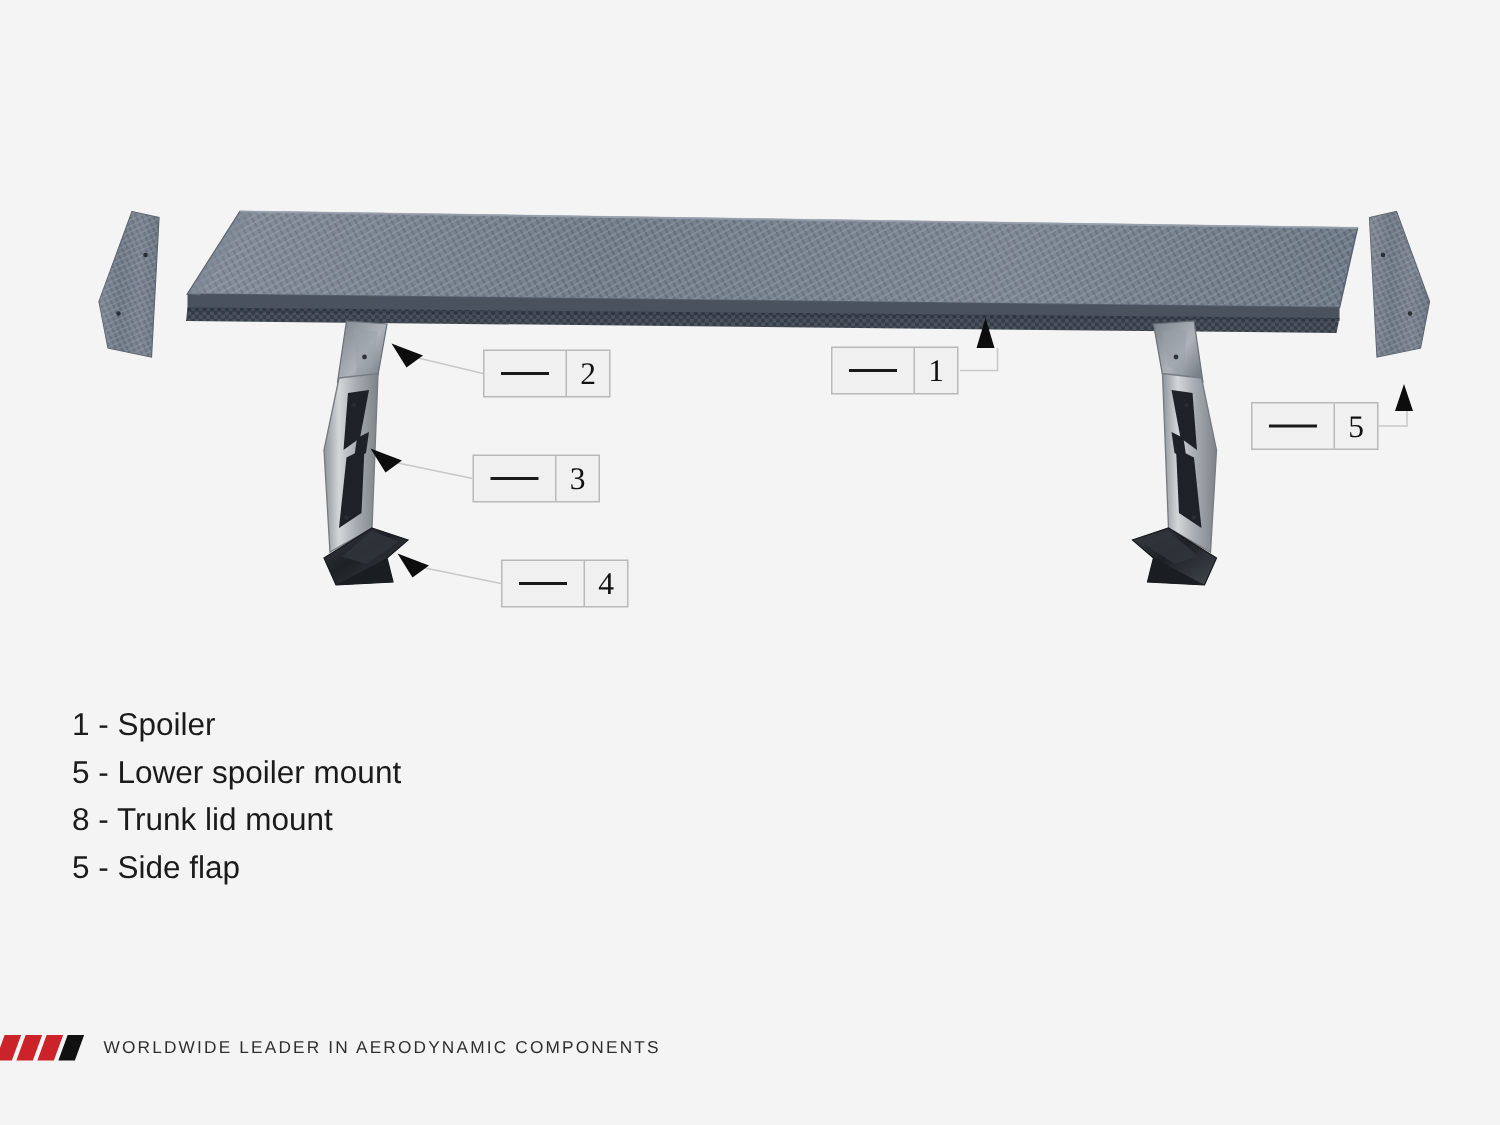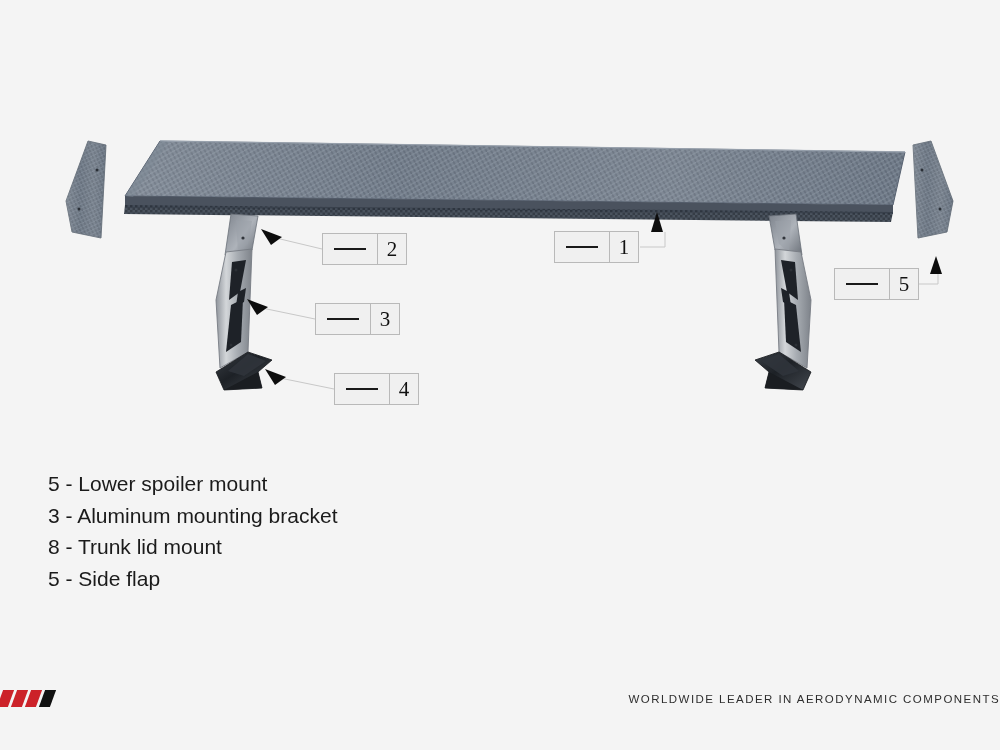--- a/index.html
+++ b/index.html
@@ -76,21 +76,21 @@
     font-weight: 400;
   }
   
   #footer {
     position: absolute;
     left: 0;
     top: 690px;
     width: 1000px;
     display: flex;
     align-items: center;
-    justify-content: space-between;
+    justify-content: flex-start;
     z-index: 50;
   }
   #footer .brand-mark {
     display: flex;
     align-items: center;
     margin-right: 13px;
   }
   #footer .brand-mark span {
     display: block;
     width: 11px;
@@ -286,22 +286,22 @@
   </div>
 
   <div class="callout" style="left:834px; top:268px;">
     <div class="dash-cell">
         <i></i>
       </div>
     <div class="num-cell">5</div>
   </div>
 
   <div id="legend">
+    <div class="legend-row">1 - Spoiler</div>
     <div class="legend-row">5 - Lower spoiler mount</div>
-    <div class="legend-row">3 - Aluminum mounting bracket</div>
     <div class="legend-row">8 - Trunk lid mount</div>
     <div class="legend-row">5 - Side flap</div>
   </div>
 
   <div id="footer">
     <div class="brand-mark">
       <span style="background: rgb(204, 34, 41);"></span>
       <span style="background: rgb(204, 34, 41);"></span>
       <span style="background: rgb(204, 34, 41);"></span>
       <span style="background: rgb(17, 17, 17);"></span>

